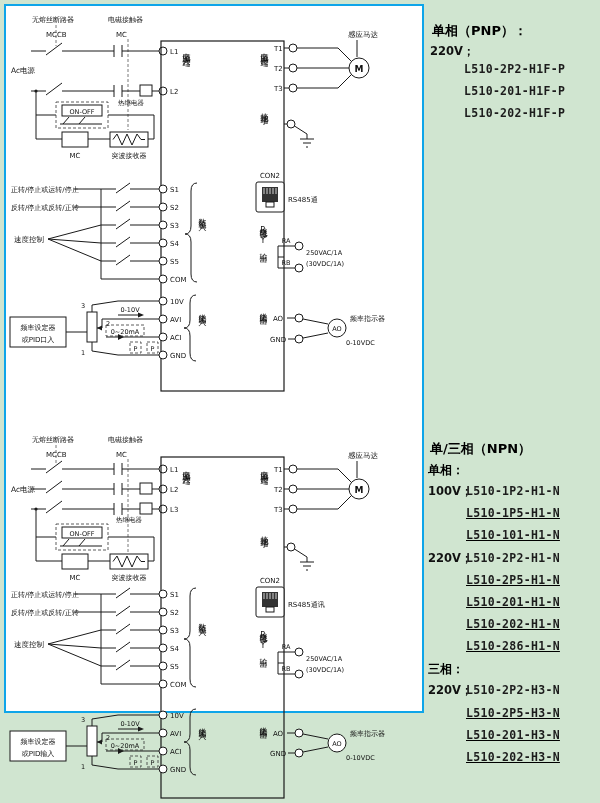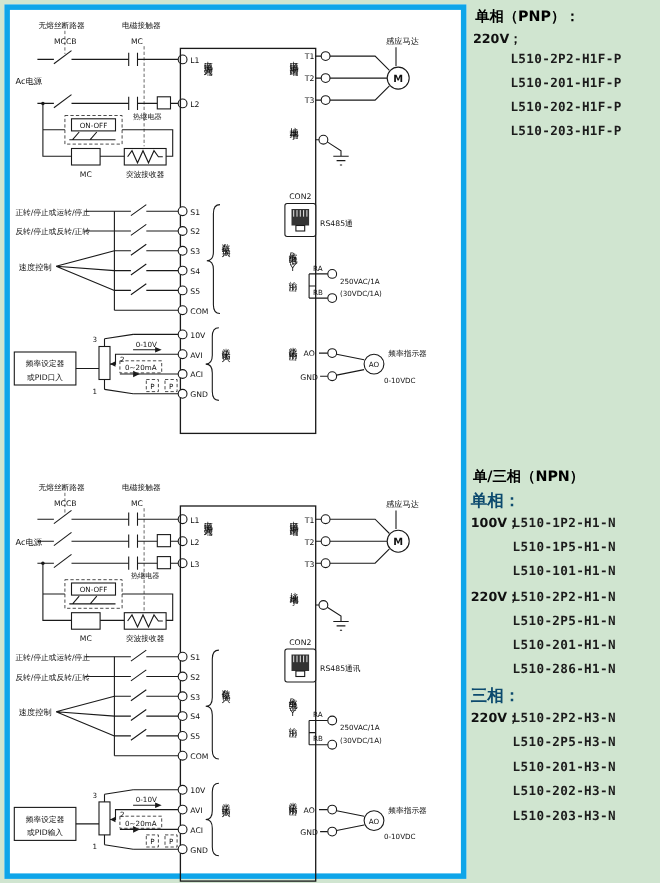--- a/index.html
+++ b/index.html
@@ -3,46 +3,46 @@
 <meta charset="utf-8">
 <style>
   html,body{margin:0;padding:0;}
   body{
     width:600px;height:803px;position:relative;
     background:#d0e5d0;
     font-family:"DejaVu Sans",sans-serif;
     overflow:hidden;
   }
   .diagram-panel{
-    position:absolute;left:4px;top:4px;width:420px;height:795px;
-    background:#ffffff;border:5px solid #0ea5e9;box-sizing:border-box;
+    position:absolute;left:4px;top:4px;width:420px;height:709px;
+    background:#ffffff;border:2px solid #0ea5e9;box-sizing:border-box;
   }
   svg{position:absolute;left:0;}
   
   .w  {stroke:#1a1a1a;stroke-width:1;fill:none;}
   .w2 {stroke:#1a1a1a;stroke-width:1.2;fill:none;}
   .wd {stroke:#555;stroke-width:0.8;fill:none;stroke-dasharray:3 2;}
   .bx {stroke:#1a1a1a;stroke-width:1;fill:#ffffff;}
   .bxd{stroke:#333;stroke-width:0.8;fill:none;stroke-dasharray:3 2;}
   .tc {fill:#ffffff;stroke:#1a1a1a;stroke-width:1;}
   .dot{fill:#1a1a1a;}
   .ah {fill:#1a1a1a;stroke:none;}
   text{font-family:"DejaVu Sans",sans-serif;fill:#111;}
   .t65{font-size:6.5px;} .t7{font-size:7px;} .t75{font-size:7.5px;}
   .t9{font-size:9px;font-weight:bold;}
   .mid{text-anchor:middle;}
   .vt{writing-mode:vertical-rl;text-orientation:upright;font-size:8px;letter-spacing:1.5px;}
   
-  .right-panel{position:absolute;left:426px;top:0;width:174px;height:666px;}
+  .right-panel{position:absolute;left:426px;top:16px;width:174px;height:666px;}
   .rp-title{position:absolute;font-size:13px;font-weight:bold;color:#000;white-space:nowrap;}
   .rp-volt-line{position:absolute;font-size:11.5px;font-weight:bold;color:#111;}
   .rp-models{position:absolute;}
   .rp-row{height:22.15px;display:flex;align-items:flex-start;white-space:nowrap;}
-  .rp-row.indent{padding-left:38px;}
-  .rp-label{font-size:15px;font-weight:600;color:#0c4a6e;}
+  .rp-row.indent{padding-left:38px;text-decoration:underline;}
+  .rp-label{font-size:12px;font-weight:600;color:#000000;}
   .rp-volt{width:38px;flex:none;font-size:11.5px;font-weight:bold;color:#111;}
   .rp-model{font-family:"DejaVu Sans Mono",monospace;font-size:11.5px;font-weight:bold;
             letter-spacing:0.3px;color:#1c1c1c;}
 </style>
 </head>
 <body>
 
 <div class="diagram-panel">
 
   <svg width="420" height="403" viewBox="0 0 420 403" style="top:0;">
@@ -391,23 +391,20 @@
   <div class="rp-models" style="left:38px;top:46px;">
     <div class="rp-row">
         <span class="rp-model">L510-2P2-H1F-P</span>
       </div>
     <div class="rp-row">
         <span class="rp-model">L510-201-H1F-P</span>
       </div>
     <div class="rp-row">
         <span class="rp-model">L510-202-H1F-P</span>
       </div>
-    <div class="rp-row">
-        <span class="rp-model">L510-203-H1F-P</span>
-      </div>
   </div>
 
   <div class="rp-title" style="left:4px;top:424px;">单/三相（NPN）</div>
   <div class="rp-models" style="left:2px;top:446px;">
     <div class="rp-row">
         <span class="rp-label">单相：</span>
       </div>
     <div class="rp-row">
         <span class="rp-volt">100V；</span>
         <span class="rp-model">L510-1P2-H1-N</span>
@@ -422,35 +419,35 @@
         <span class="rp-volt">220V；</span>
         <span class="rp-model">L510-2P2-H1-N</span>
       </div>
     <div class="rp-row indent">
         <span class="rp-model">L510-2P5-H1-N</span>
       </div>
     <div class="rp-row indent">
         <span class="rp-model">L510-201-H1-N</span>
       </div>
     <div class="rp-row indent">
+        <span class="rp-model">L510-202-H1-N</span>
+      </div>
+    <div class="rp-row indent">
         <span class="rp-model">L510-286-H1-N</span>
       </div>
     <div class="rp-row">
         <span class="rp-label">三相：</span>
       </div>
     <div class="rp-row">
         <span class="rp-volt">220V；</span>
         <span class="rp-model">L510-2P2-H3-N</span>
       </div>
     <div class="rp-row indent">
         <span class="rp-model">L510-2P5-H3-N</span>
       </div>
     <div class="rp-row indent">
         <span class="rp-model">L510-201-H3-N</span>
       </div>
     <div class="rp-row indent">
         <span class="rp-model">L510-202-H3-N</span>
       </div>
-    <div class="rp-row indent">
-        <span class="rp-model">L510-203-H3-N</span>
-      </div>
   </div>
 </div>
 
 </body></html>

